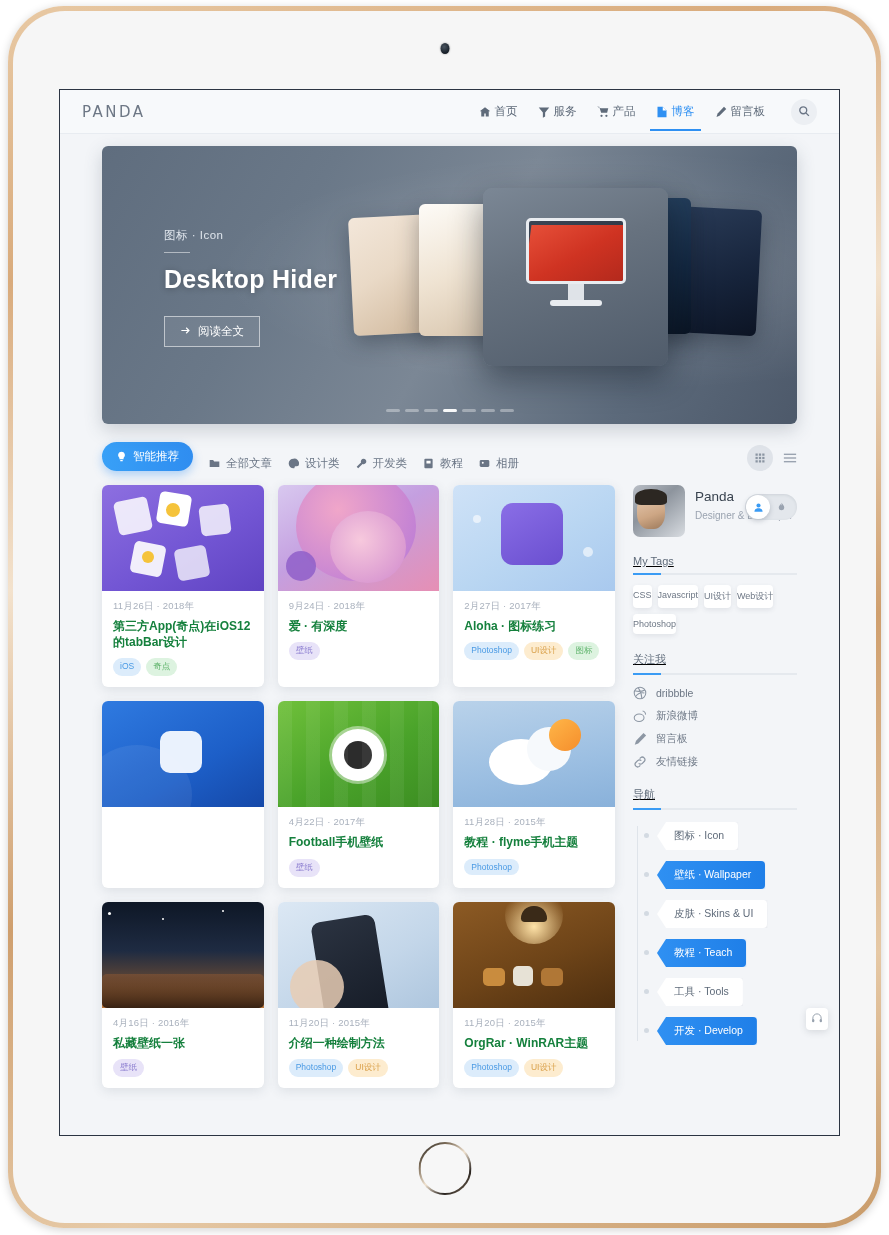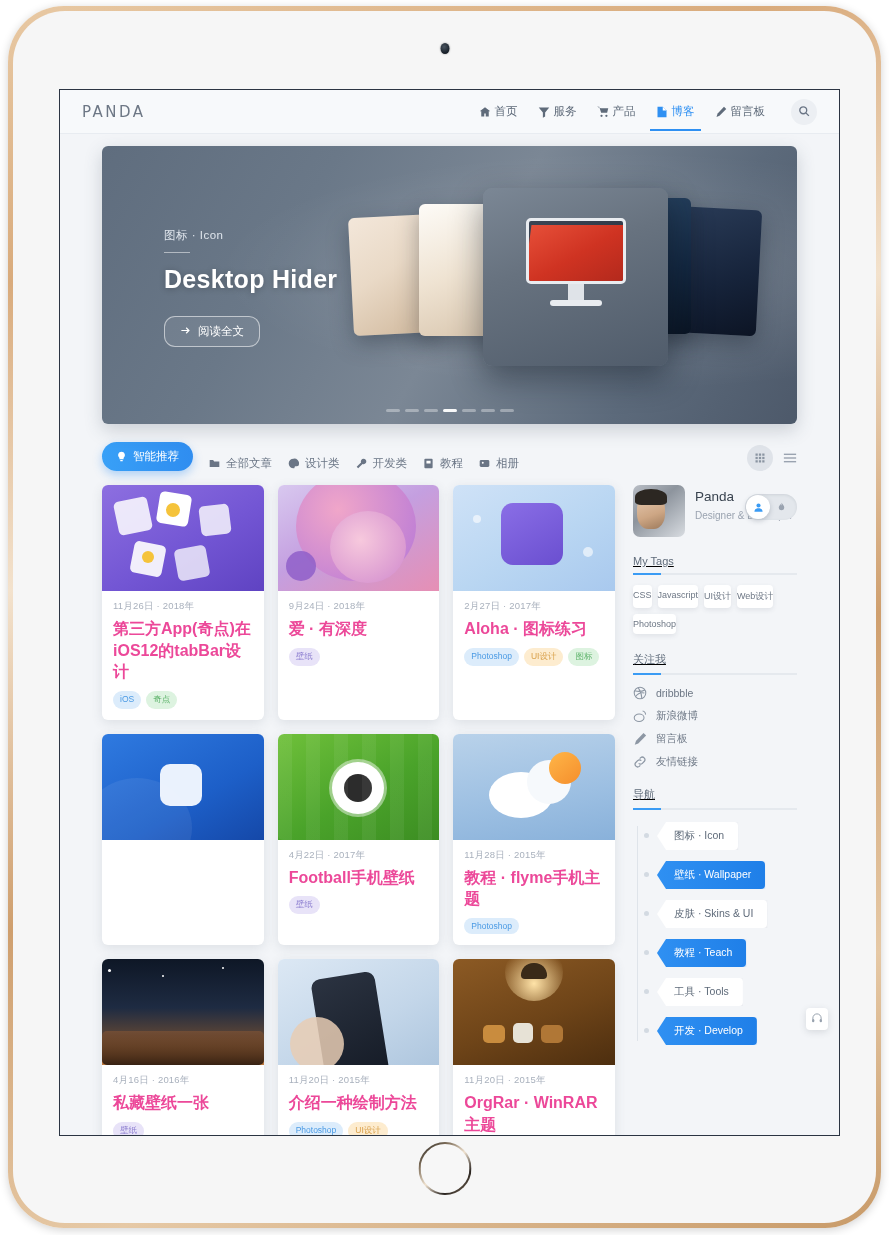--- a/index.html
+++ b/index.html
@@ -97,21 +97,21 @@
   }
   #hero-text { position: absolute; left: 62px; top: 82px; }
   #hero-cat { font-size: 11.5px; color: #dfe5ec; letter-spacing: .5px; }
   #hero-rule { width: 26px; height: 1px; background: rgba(255,255,255,.5); margin: 9px 0 12px; }
   #hero-title {
     font-size: 25px; color: #ffffff; font-weight: 700; letter-spacing: .3px;
     text-shadow: 0 1px 6px rgba(0,0,0,.25);
   }
   #hero-btn {
     margin-top: 22px; display: inline-flex; align-items: center; gap: 7px;
-    padding: 7px 15px; border-radius: 11px;
+    padding: 7px 15px; border-radius: 0;
     border: 1px solid rgba(255,255,255,.55);
     color: #fff; font-size: 11.5px; cursor: pointer;
     background: rgba(255,255,255,.08);
     text-align: center;
   }
   
   #hero-art { position: absolute; right: 0; top: 0; width: 460px; height: 100%; }
   .hp { position: absolute; border-radius: 6px; box-shadow: 0 8px 22px rgba(20,28,40,.35); }
   #hp1 { left: 14px; top: 70px; width: 86px; height: 118px;
          background: linear-gradient(150deg,#f3e7da,#e9d9c6 45%,#cfb79b); transform: rotate(-3deg); }
@@ -172,21 +172,21 @@
   #content { display: flex; margin: 14px 42px 0 42px; gap: 18px; }
   #cards { flex: 1; display: grid; grid-template-columns: repeat(3,1fr); gap: 14px; }
   .card {
     background: #fff; border-radius: 6px; overflow: hidden;
     box-shadow: 0 3px 12px rgba(60,72,90,.12);
   }
   .card-img { height: 106px; position: relative; overflow: hidden; }
   .card-body { padding: 9px 11px 11px; }
   .card-date { font-size: 9.5px; color: #a9b1bd; letter-spacing: .2px; }
   .card-title {
-    font-size: 16px; color: #ec4899; margin-top: 5px; line-height: 1.35; font-weight: 600;
+    font-size: 12px; color: #15803d; margin-top: 5px; line-height: 1.35; font-weight: 600;
   }
   .card-tags { margin-top: 8px; display: flex; flex-wrap: wrap; gap: 5px; }
   .tag { font-size: 8.5px; padding: 3px 7px; border-radius: 9px; white-space: nowrap; }
   .t-blue { background: #dcecfb; color: #4a9ae4; }
   .t-green { background: #ddf3e0; color: #5fb46c; }
   .t-purple { background: #e8e3f8; color: #8c7ed0; }
   .t-orange { background: #fdeccf; color: #d9a04a; }
   .t-gray { background: #eceef1; color: #9aa3b0; }
 
   

